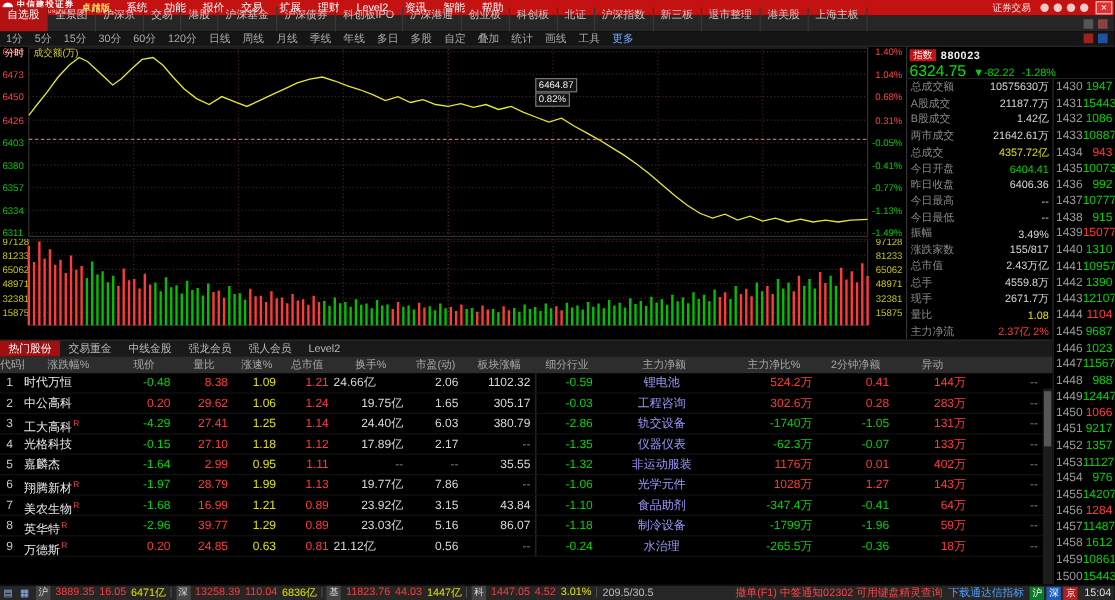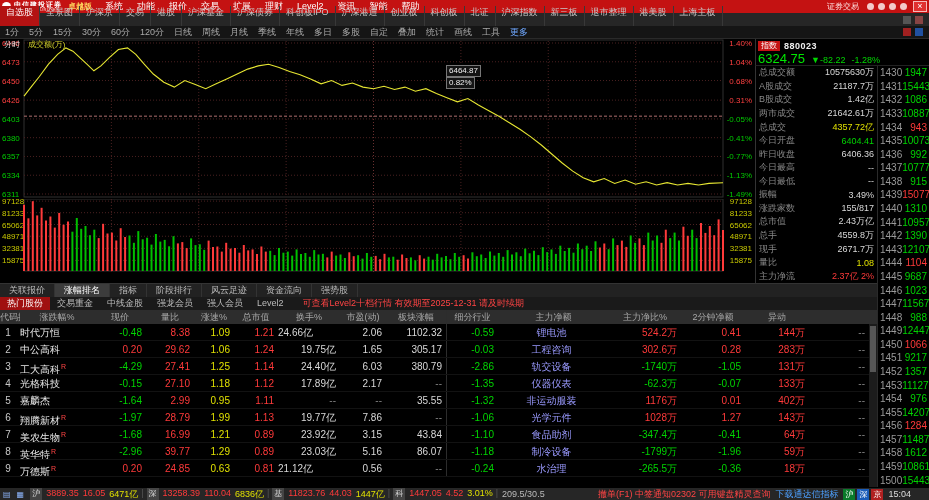--- a/index.html
+++ b/index.html
@@ -91,21 +91,21 @@
   .rank-scroll{position:absolute;right:0;top:40px;width:8px;height:164px;background:#1c1c1c;}
   .rank-thumb{margin:2px 1px;height:46px;background:#565656;}
 
   
   .statusbar{position:absolute;left:0;top:487px;width:929px;height:13px;background:#262626;border-top:1px solid #000;display:flex;align-items:center;font-size:9px;color:#ccc;z-index:10;overflow:hidden;}
   .sb-icon{color:#8fb8ff;margin:0 3px;font-size:8px;}
   .sb-seg{display:flex;gap:4px;margin:0 3px;white-space:nowrap;}
   .sb-tag{color:#ddd;background:#444;padding:0 2px;font-size:8px;line-height:11px;}
   .sb-sep{color:#555;}
   .sb-mid{color:#bbb;margin:0 4px;white-space:nowrap;}
-  .sb-right{margin-left:auto;display:flex;align-items:center;gap:5px;padding-right:18px;white-space:nowrap;}
+  .sb-right{margin-left:auto;display:flex;align-items:center;gap:5px;padding-right:3px;white-space:nowrap;}
   .sb-notice{color:#ff4444;}
   .sb-link{color:#4da0ff;}
   .sb-box{color:#fff;font-size:8px;line-height:11px;padding:0 2px;}
   .sb-time{color:#ddd;}
 </style>
 </head>
 <body>
 
 <div class="app">
 
@@ -634,39 +634,29 @@
         <span class="tick-time">1459</span>
         <span class="c-g">10861</span>
       </div>
       <div class="tick-row">
         <span class="tick-time">1500</span>
         <span class="c-g">15443</span>
       </div>
     </aside>
 
   <section class="rank-panel">
-    <div class="view-tabs" id="view-tabs">
-        <span class="view-tab">关联报价</span>
-        <span class="view-tab active">涨幅排名</span>
-        <span class="view-tab">指标</span>
-        <span class="view-tab">阶段排行</span>
-        <span class="view-tab">风云足迹</span>
-        <span class="view-tab">资金流向</span>
-        <span class="view-tab">强势股</span>
-      </div>
     <div class="sub-tabs">
       <span style="display:flex" id="sub-tabs">
           <span class="sub-tab active">热门股份</span>
           <span class="sub-tab">交易重金</span>
           <span class="sub-tab">中线金股</span>
           <span class="sub-tab">强龙会员</span>
           <span class="sub-tab">强人会员</span>
           <span class="sub-tab">Level2</span>
         </span>
-      <span class="rank-notice">可查看Level2十档行情 有效期至2025-12-31 请及时续期</span>
     </div>
     <div class="rank-header" id="rank-header">
         <div class="hcell" style="width:20px">代码排名(400)</div>
         <div class="hcell" style="width:74px">涨跌幅%</div>
         <div class="hcell" style="width:52px">现价</div>
         <div class="hcell" style="width:48px">量比</div>
         <div class="hcell" style="width:40px">涨速%</div>
         <div class="hcell" style="width:44px">总市值</div>
         <div class="hcell" style="width:62px">换手%</div>
         <div class="hcell" style="width:46px">市盈(动)</div>

